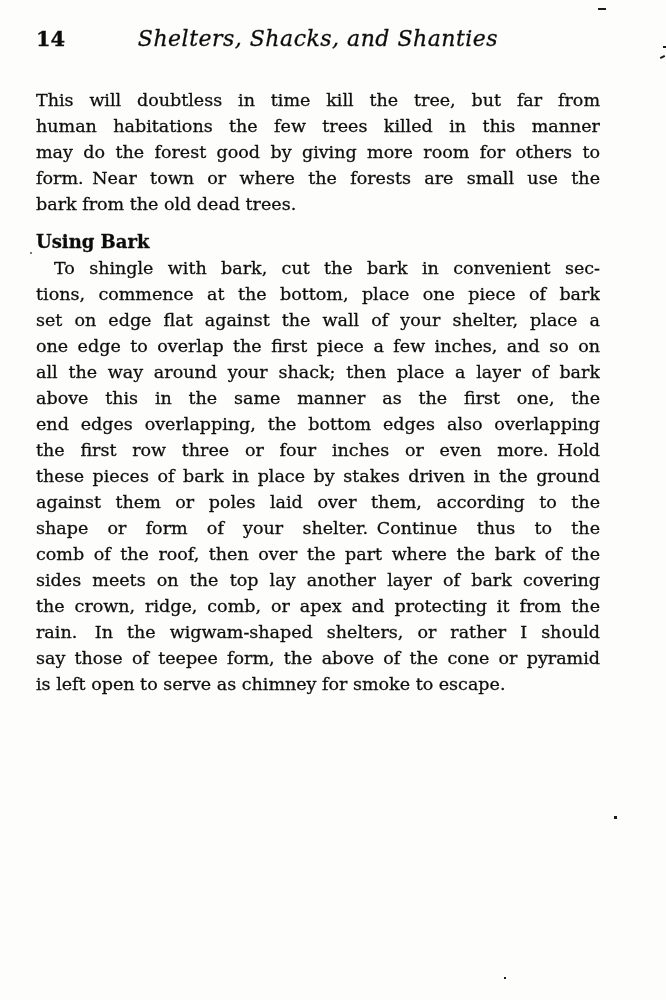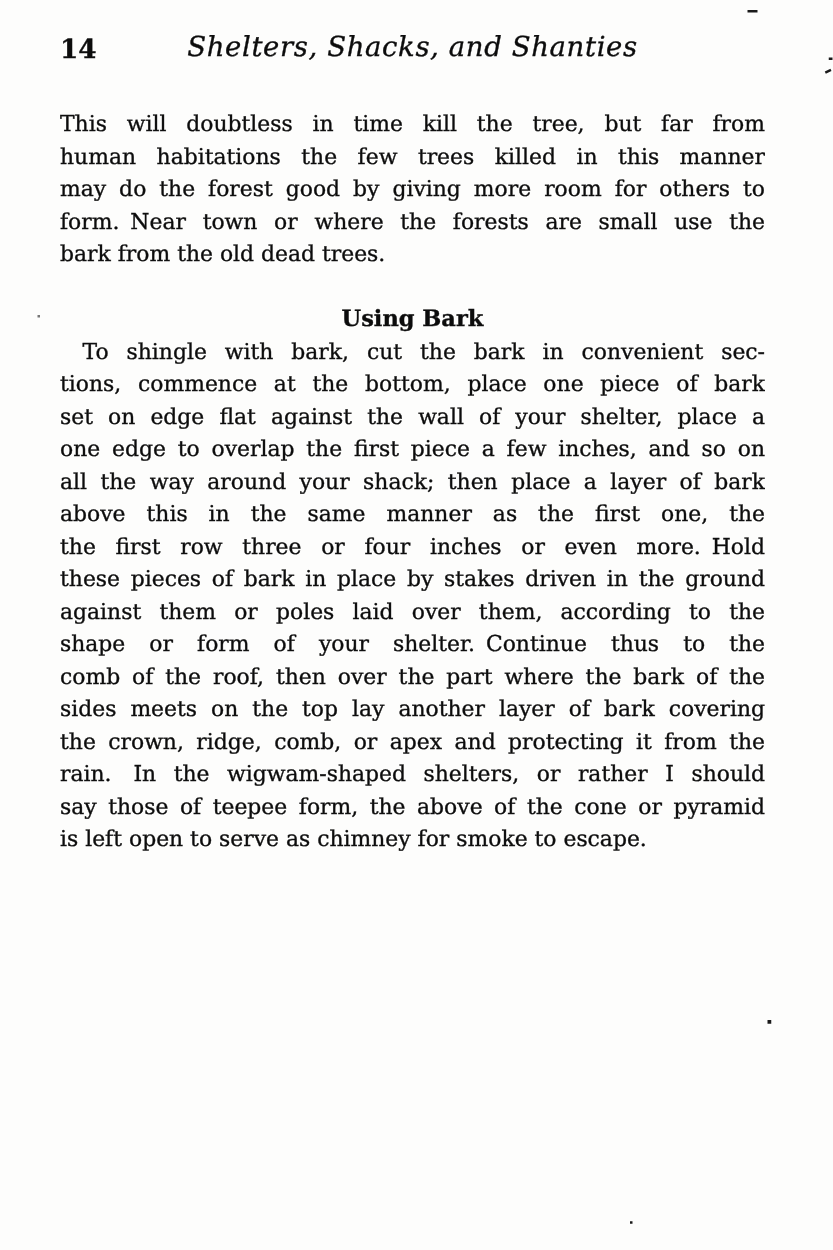--- a/index.html
+++ b/index.html
@@ -5,21 +5,21 @@
   html, body { margin:0; padding:0; }
   body {
     width:666px; height:1000px;
     background:#fdfdfc;
     position:relative;
     font-family:"DejaVu Serif", serif;
     color:#0c0c0c;
     overflow:hidden;
     -webkit-text-stroke:0.3px #161616;
   }
-  .page { position:absolute; left:48px; top:25px; width:564px; }
+  .page { position:absolute; left:36px; top:25px; width:564px; }
   .page-header { position:relative; height:27px; }
   .page-number {
     position:absolute; left:0; top:0;
     font-weight:bold; font-size:21px; line-height:27px;
   }
   .running-title {
     text-align:center; font-style:italic;
     font-size:22px; line-height:27px;
     letter-spacing:0.5px;
   }
@@ -29,22 +29,22 @@
   .line {
     height:26px; overflow:hidden;
     text-align:justify;
     font-size:17.5px; line-height:26px;
   }
   .line::after { content:""; display:inline-block; width:100%; height:0; }
   .line.last { text-align:left; }
   .line.last::after { content:none; }
   .line.indent { text-indent:18px; }
   .section-heading {
-    margin-top:26px; height:26px;
-    text-align:center; font-weight:bold;
+    margin-top:12px; height:26px;
+    text-align:left; font-weight:bold;
     font-size:18px; line-height:26px;
   }
   .artifact { position:absolute; background:#1a1a1a; }
   .a-dash-top { left:598px; top:8px; width:8px; height:2px; }
   .a-dot-right1 { left:663px; top:46px; width:3px; height:2px; }
   .a-tick-right { left:660px; top:56px; width:5px; height:2px; transform:rotate(-25deg); }
   .a-dot-left { left:30px; top:252px; width:2px; height:2px; background:#777; }
   .a-dot-mid { left:614px; top:816px; width:3px; height:3px; }
   .a-dot-bottom { left:504px; top:977px; width:2px; height:2px; }
 </style>
@@ -68,20 +68,21 @@
 
   <div class="section-heading">Using Bark</div>
 
   <div class="para para-2">
     <div class="line indent">To shingle with bark, cut the bark in convenient sec-</div>
     <div class="line">tions, commence at the bottom, place one piece of bark</div>
     <div class="line">set on edge flat against the wall of your shelter, place a</div>
     <div class="line">one edge to overlap the first piece a few inches, and so on</div>
     <div class="line">all the way around your shack; then place a layer of bark</div>
     <div class="line">above this in the same manner as the first one, the</div>
+    <div class="line">end edges overlapping, the bottom edges also overlapping</div>
     <div class="line">the first row three or four inches or even more. Hold</div>
     <div class="line">these pieces of bark in place by stakes driven in the ground</div>
     <div class="line">against them or poles laid over them, according to the</div>
     <div class="line">shape or form of your shelter. Continue thus to the</div>
     <div class="line">comb of the roof, then over the part where the bark of the</div>
     <div class="line">sides meets on the top lay another layer of bark covering</div>
     <div class="line">the crown, ridge, comb, or apex and protecting it from the</div>
     <div class="line">rain. In the wigwam-shaped shelters, or rather I should</div>
     <div class="line">say those of teepee form, the above of the cone or pyramid</div>
     <div class="line last">is left open to serve as chimney for smoke to escape.</div>

